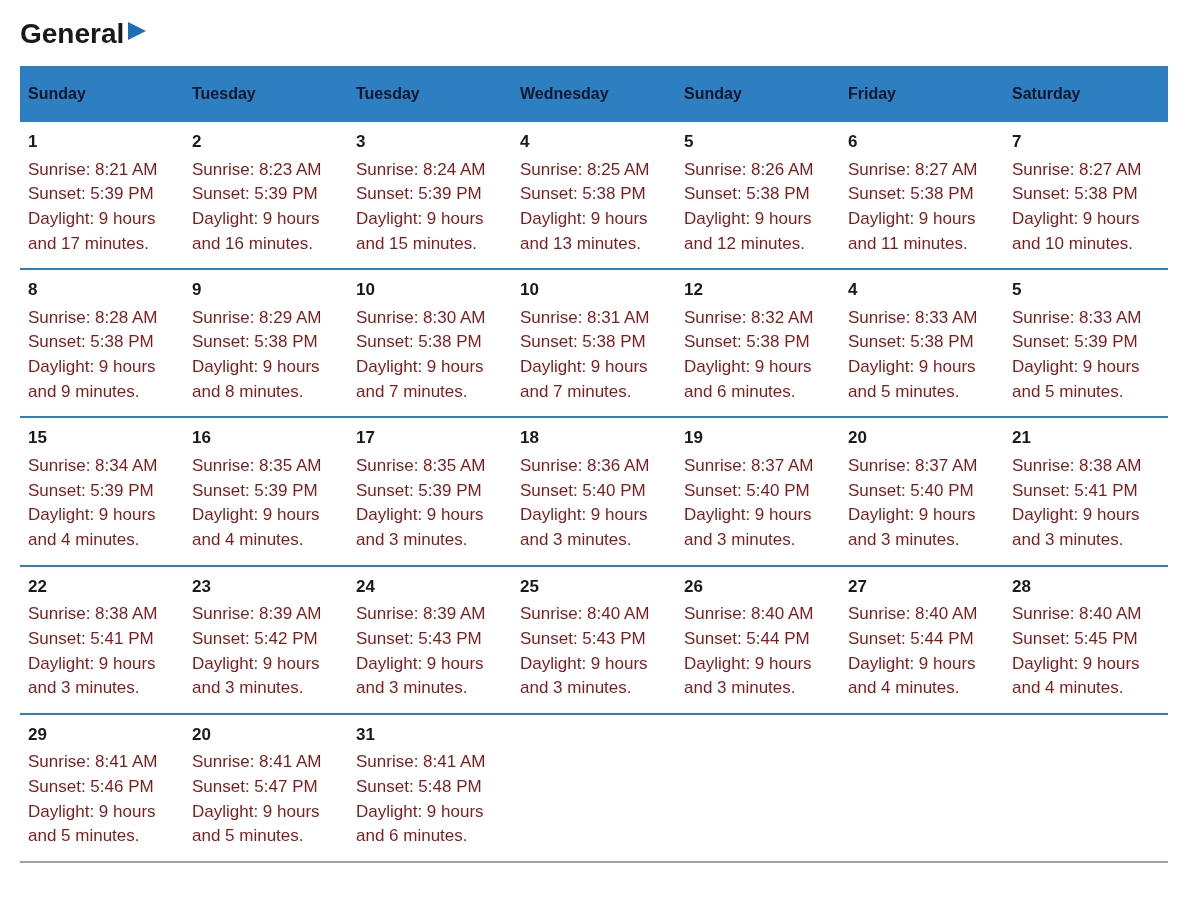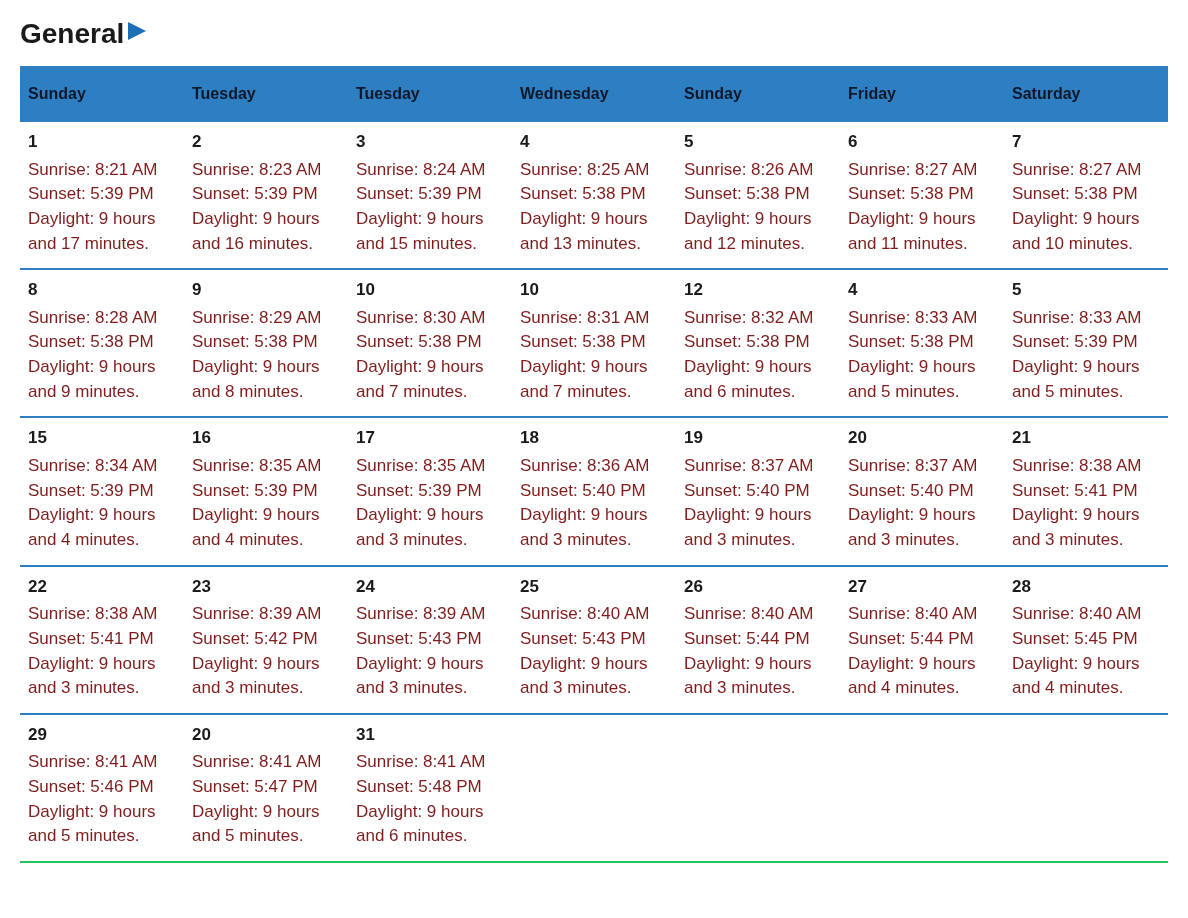--- a/index.html
+++ b/index.html
@@ -78,21 +78,21 @@
       font-size: 17px;
       font-weight: bold;
       color: #1a1a1a;
       margin-bottom: 3px;
     }
     .day-info {
       font-size: 17px;
       color: #7f1d1d;
     }
     tbody tr:last-child {
-      border-bottom: 2px solid #22c55e;
+      border-bottom: 2px solid #a3a3a3;
     }
   </style>
 </head>
 <body>
 
 <div class="header">
   <div class="logo">
     <div style="display:flex; ">
       <span class="logo-text">General</span>
       <span style="display:inline-block; margin-left:2px; vertical-align:middle;">

